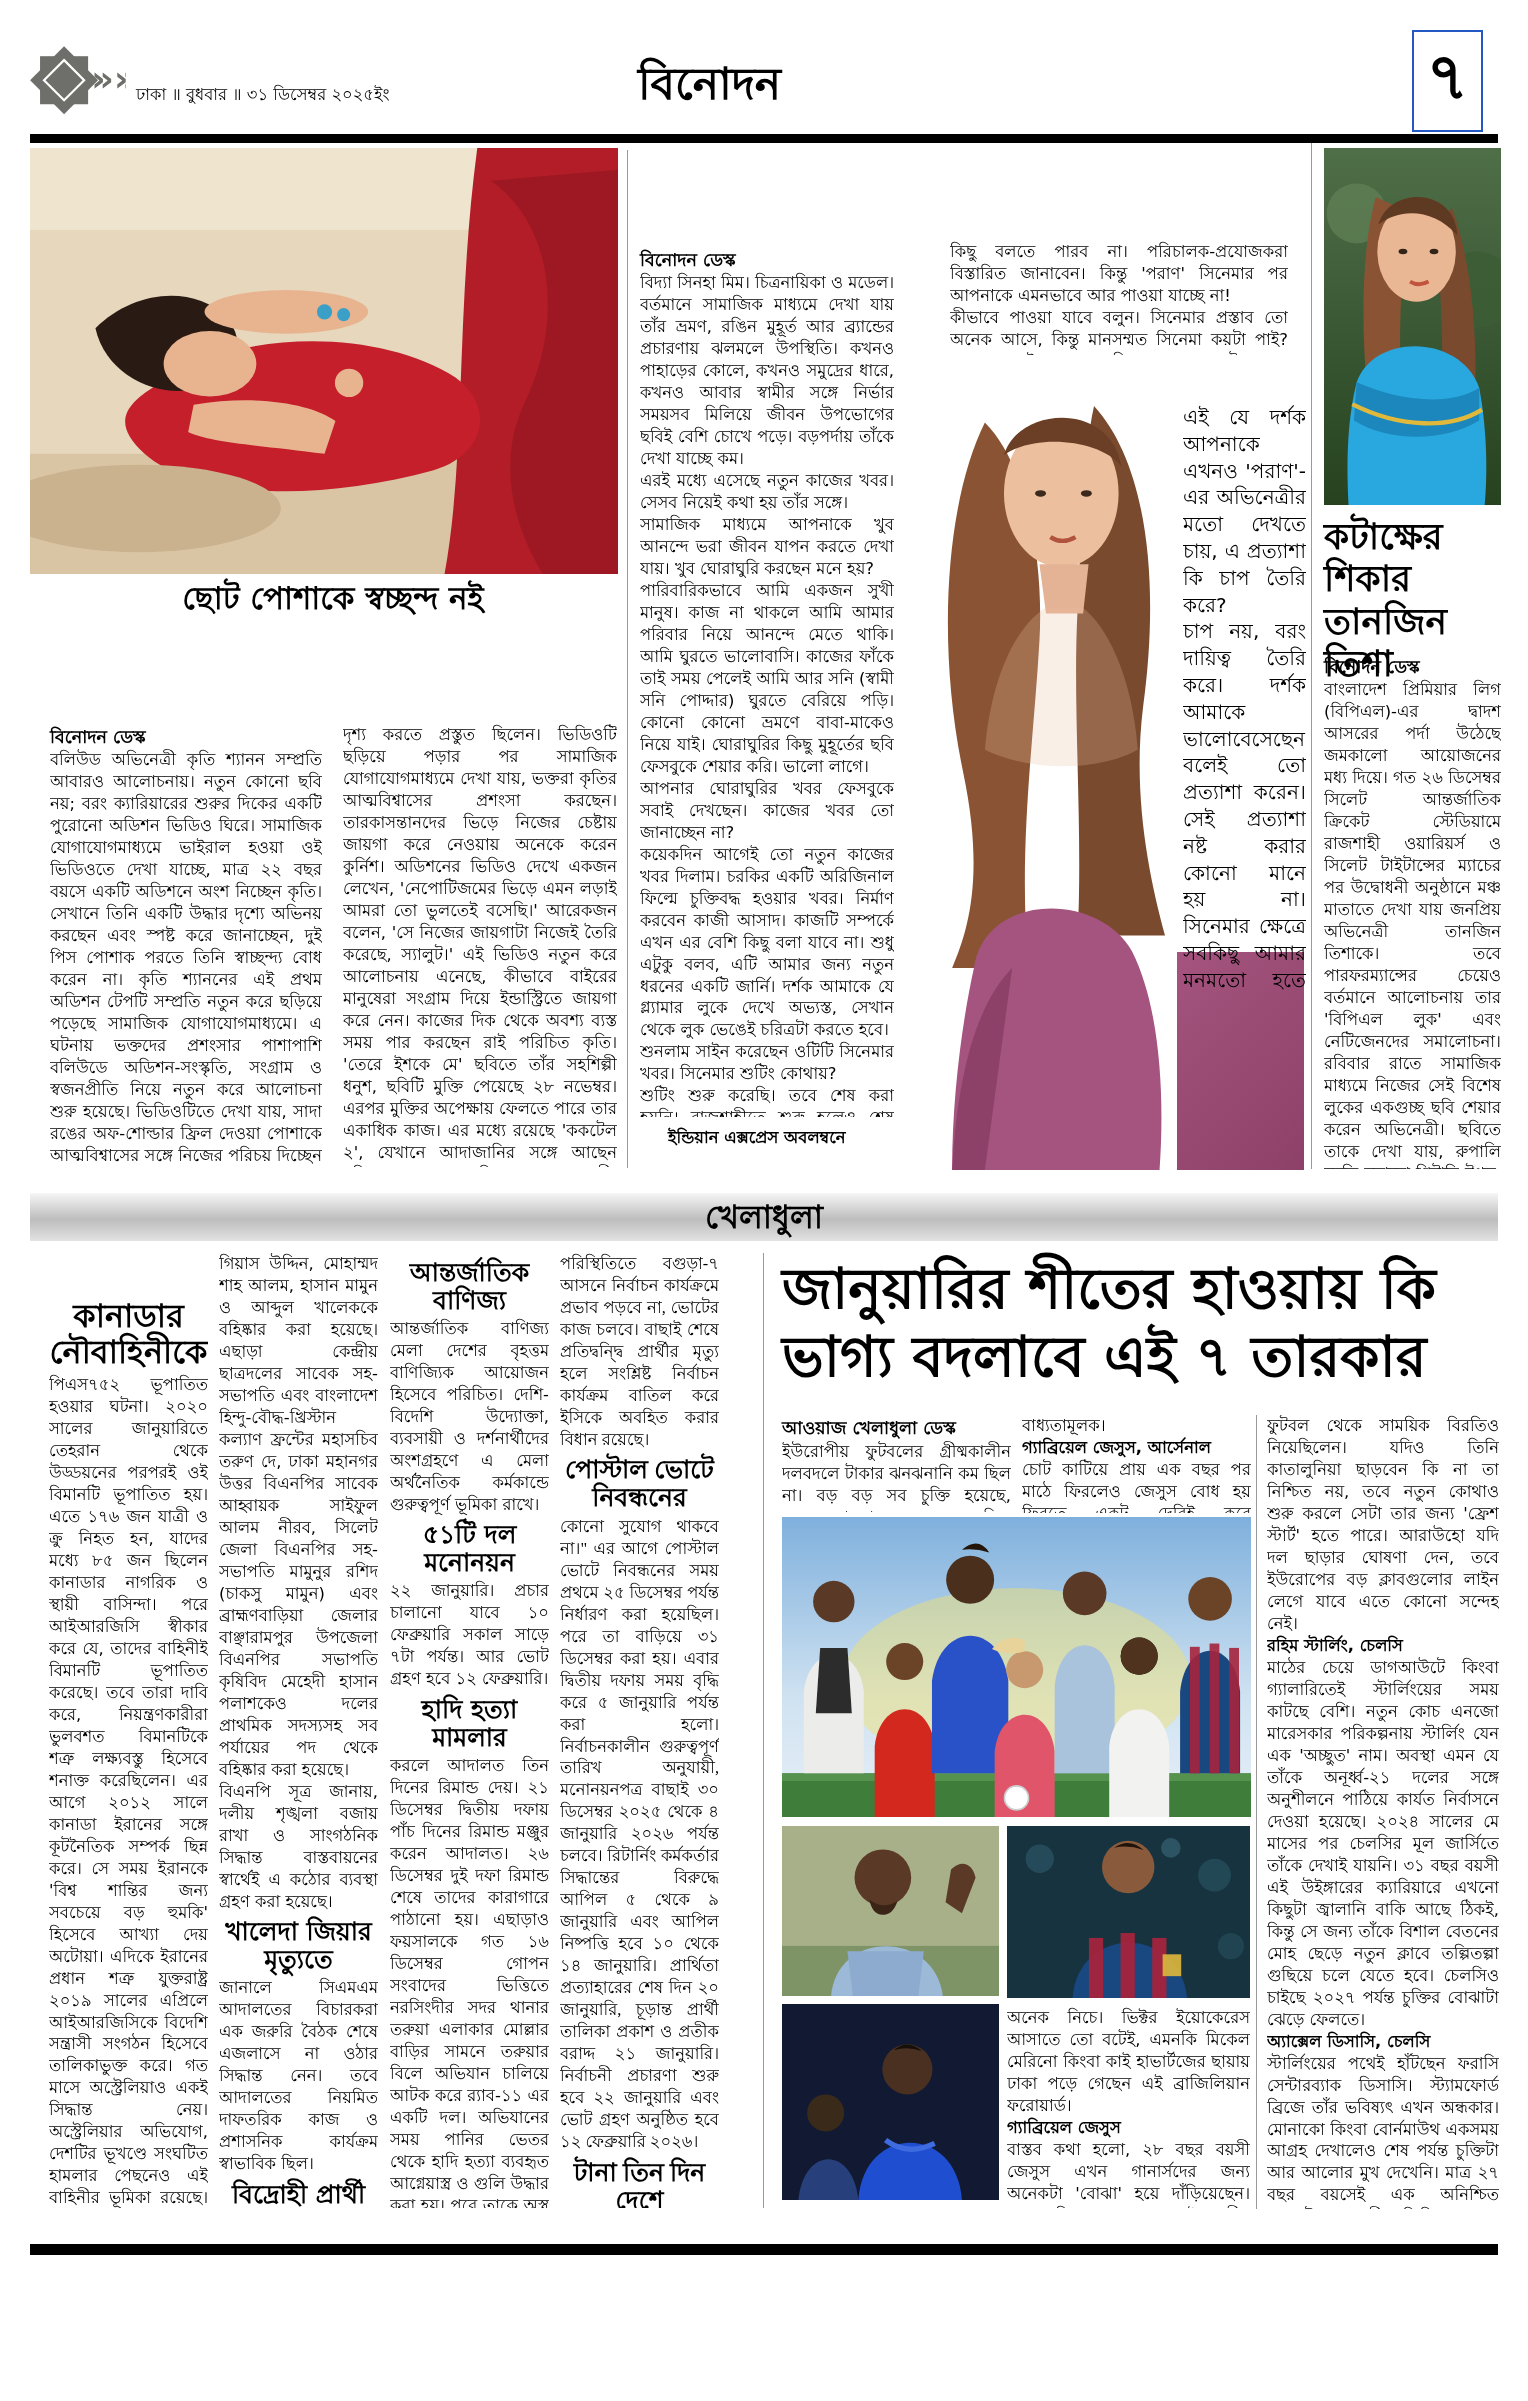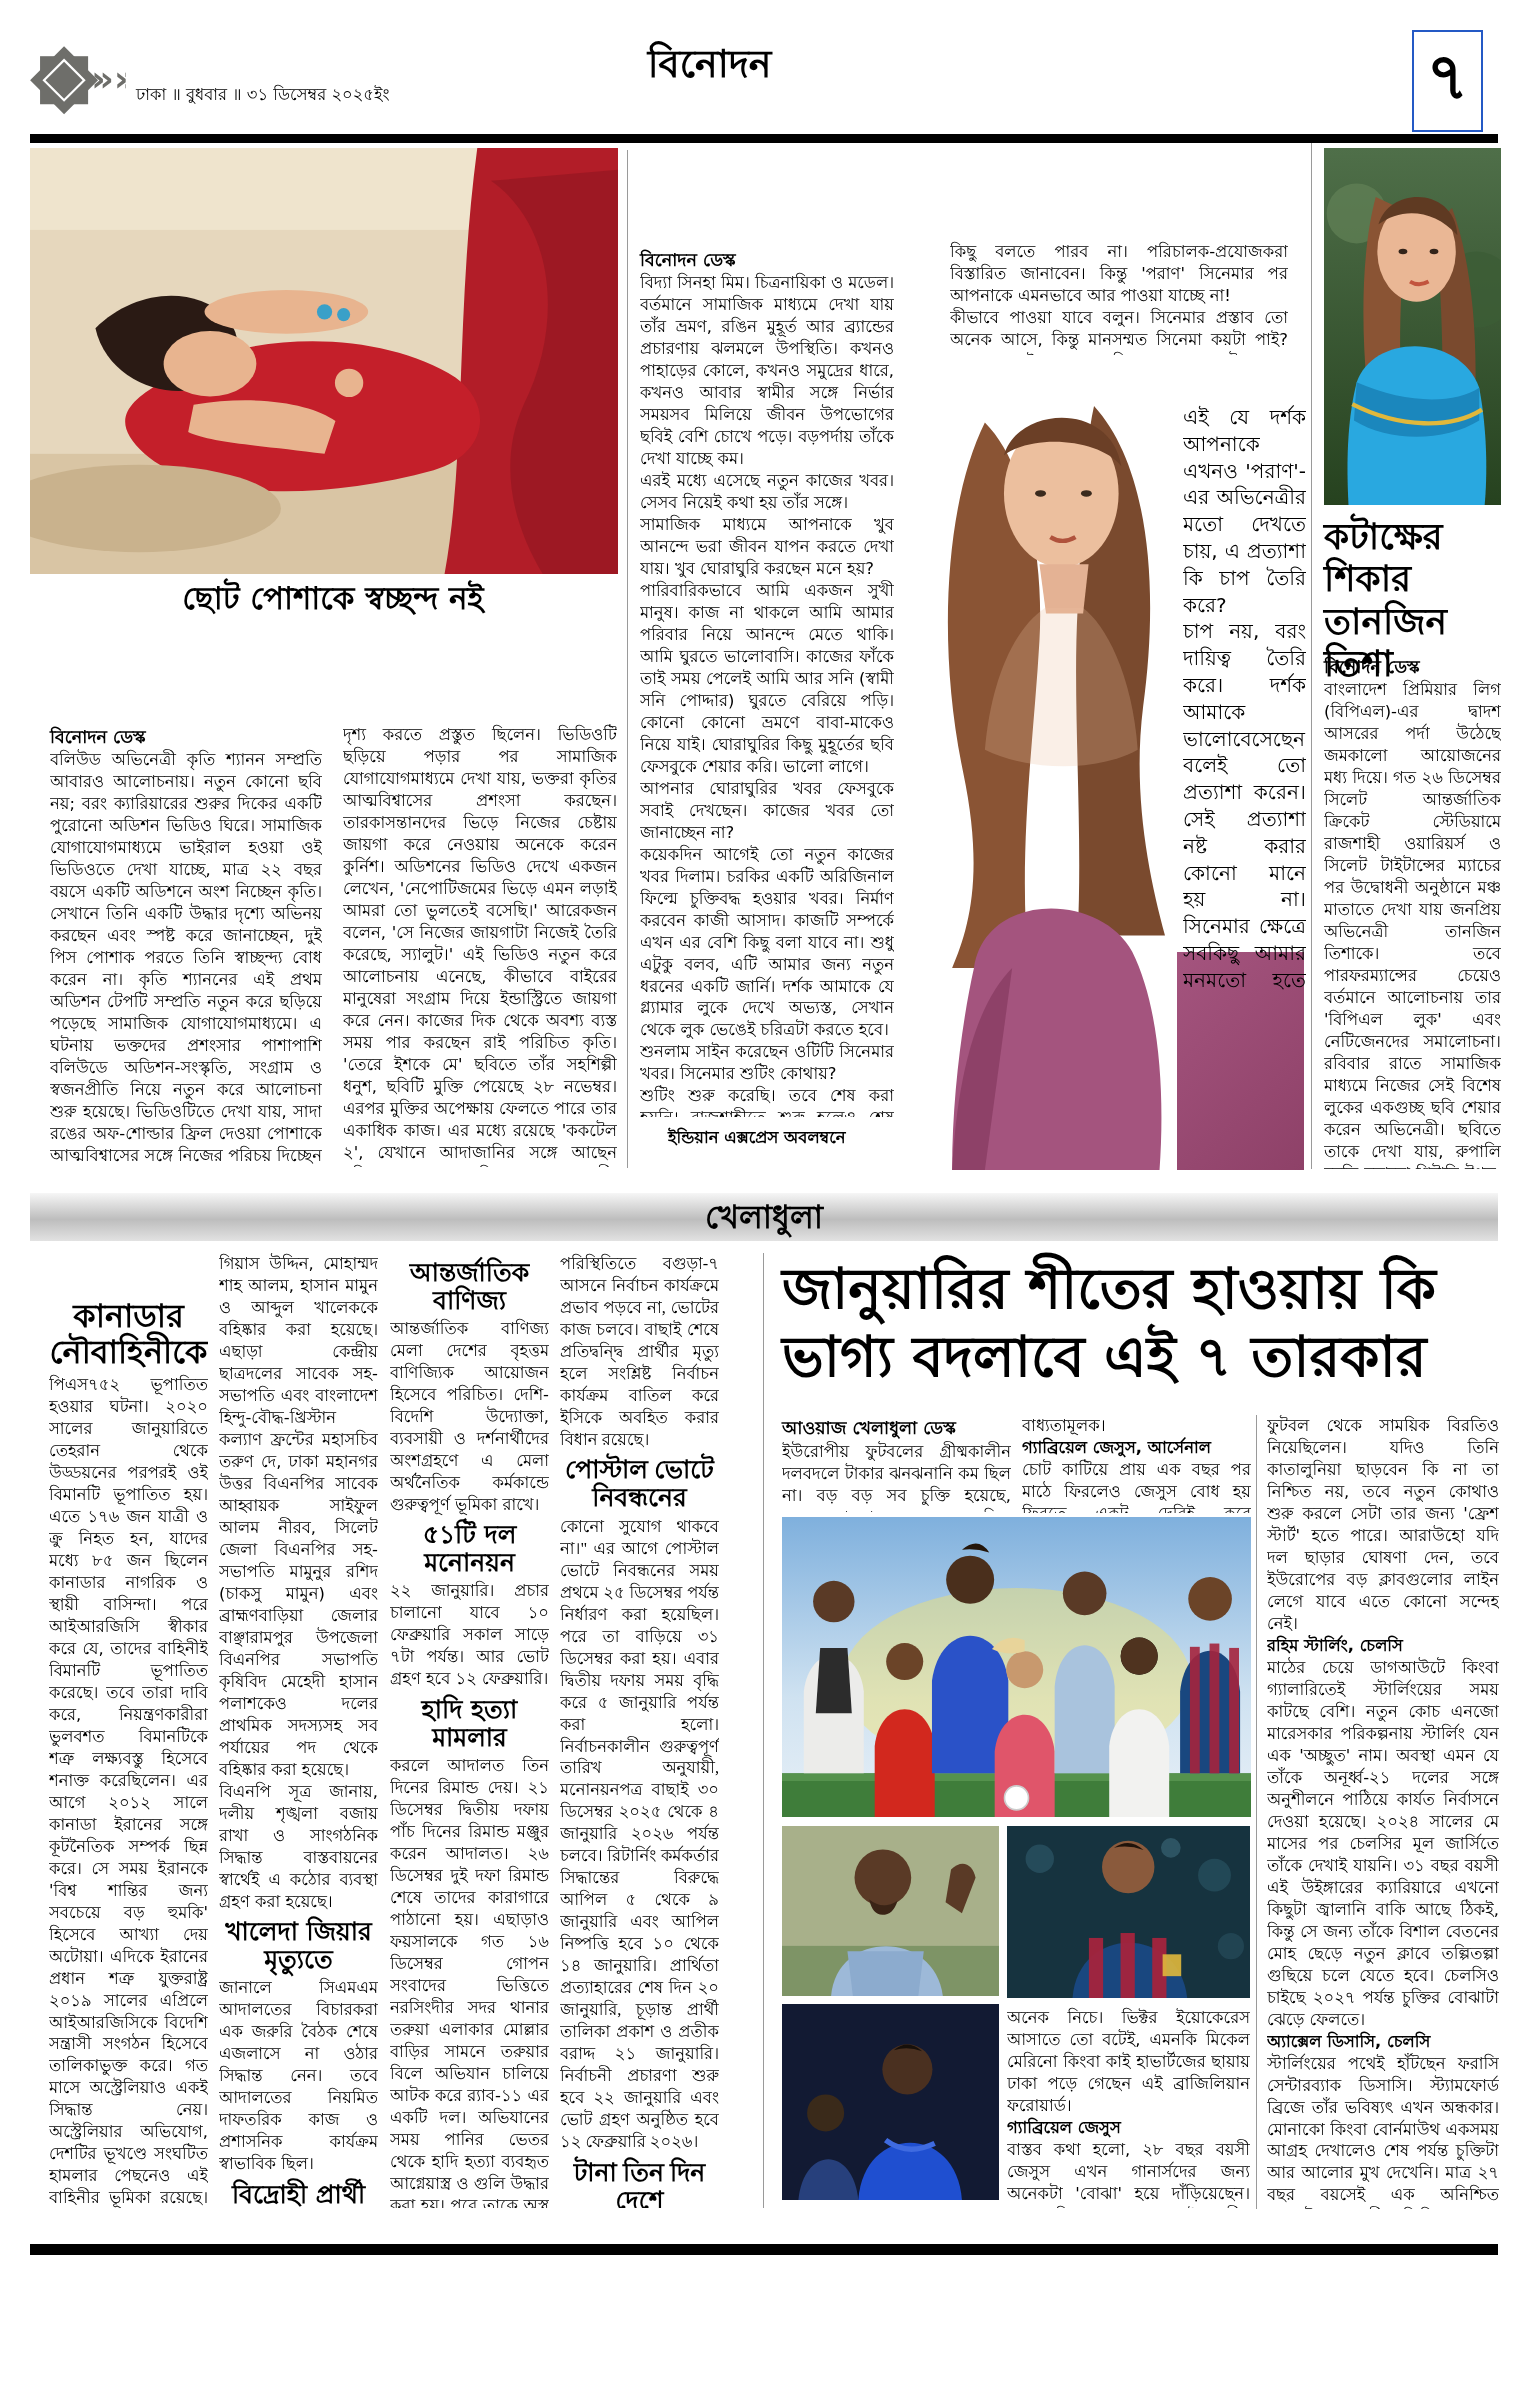--- a/index.html
+++ b/index.html
@@ -30,21 +30,21 @@
       <g fill="#6e6e6a">
         <rect x="18" y="48" width="88" height="88"></rect>
         <rect x="18" y="48" width="88" height="88" transform="rotate(45 62 92)"></rect>
       </g>
       <rect x="34" y="64" width="56" height="56" fill="#ffffff" transform="rotate(45 62 92)"></rect>
       <polygon points="62,58 96,92 62,126 28,92" fill="#6e6e6a"></polygon>
       <text x="112" y="112" font-size="64" fill="#6e6e6a" font-weight="bold">»»</text>
     </svg>
   </div>
   <div class="abs" style="left:136px;top:82px;font-size:16.4px;">ঢাকা ॥ বুধবার ॥ ৩১ ডিসেম্বর ২০২৫ইং</div>
-  <div class="abs hl center" style="left:491px;top:44px;width:437px;font-size:38px;">বিনোদন</div>
+  <div class="abs hl center" style="left:491px;top:60px;width:437px;font-size:44px;">বিনোদন</div>
 
   <div class="abs pagebox" style="left:1412px;top:30px;width:67px;height:98px;font-size:65px;">৭</div>
   <div class="hrule" style="left:30px;top:134px;width:1468px;height:8.7px;"></div>
 
   <div class="vrule" style="left:627px;top:150px;height:1018px;"></div>
   <div class="vrule" style="left:1311px;top:143px;height:1026px;"></div>
 
   <div class="abs" style="left:30px;top:148px;width:588px;height:426px;">
     <svg width="588" height="426" viewBox="0 0 1078 780" preserveAspectRatio="none">
       <rect width="1078" height="780" fill="#e6d7bd"></rect>

